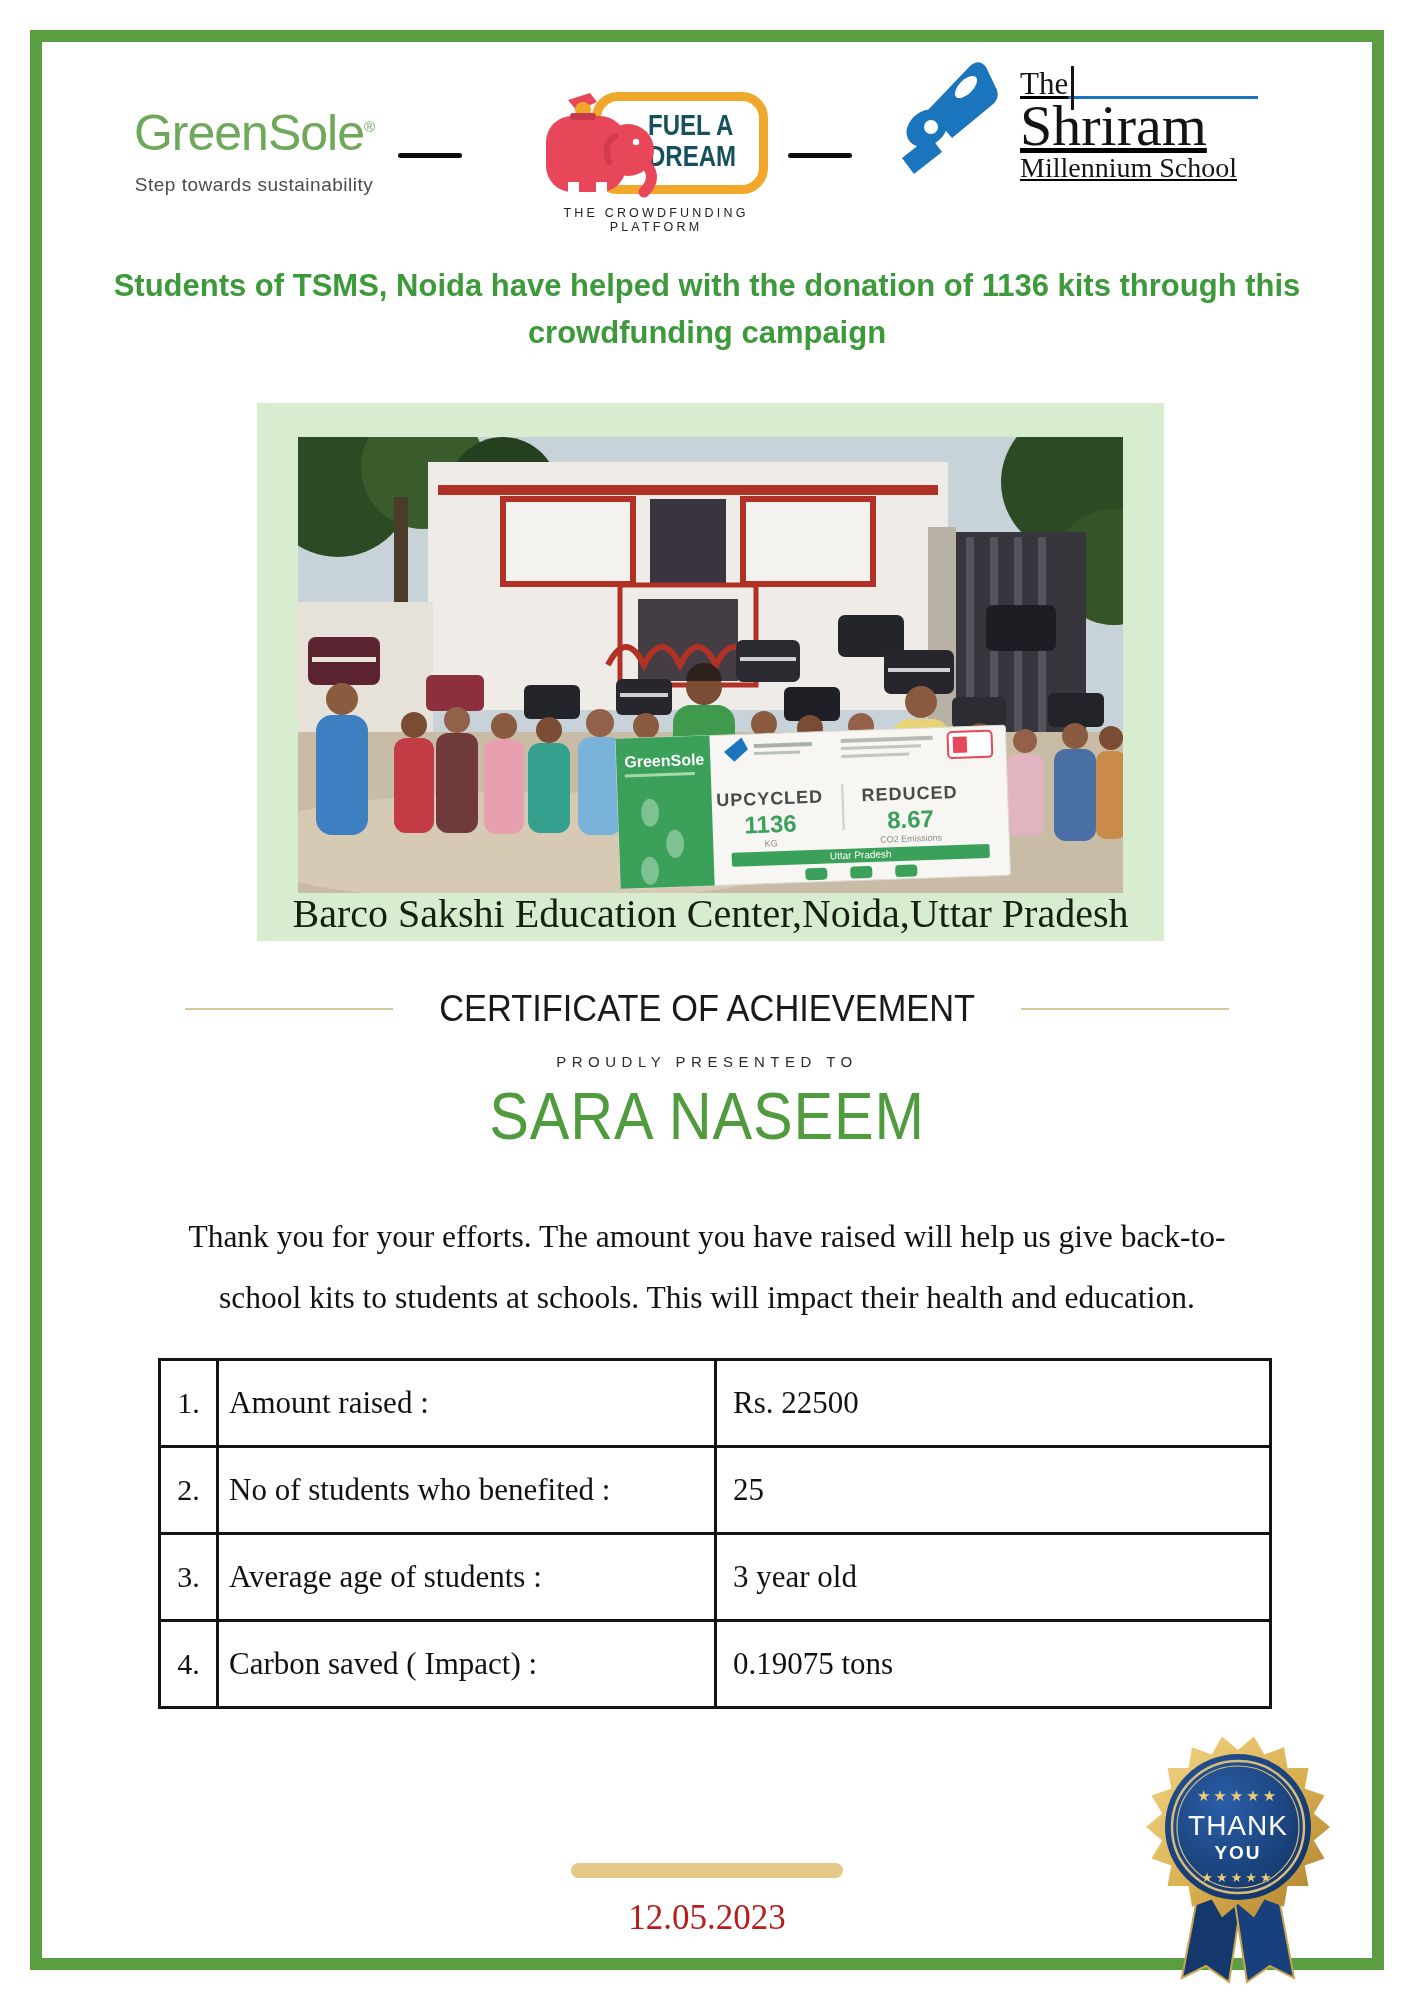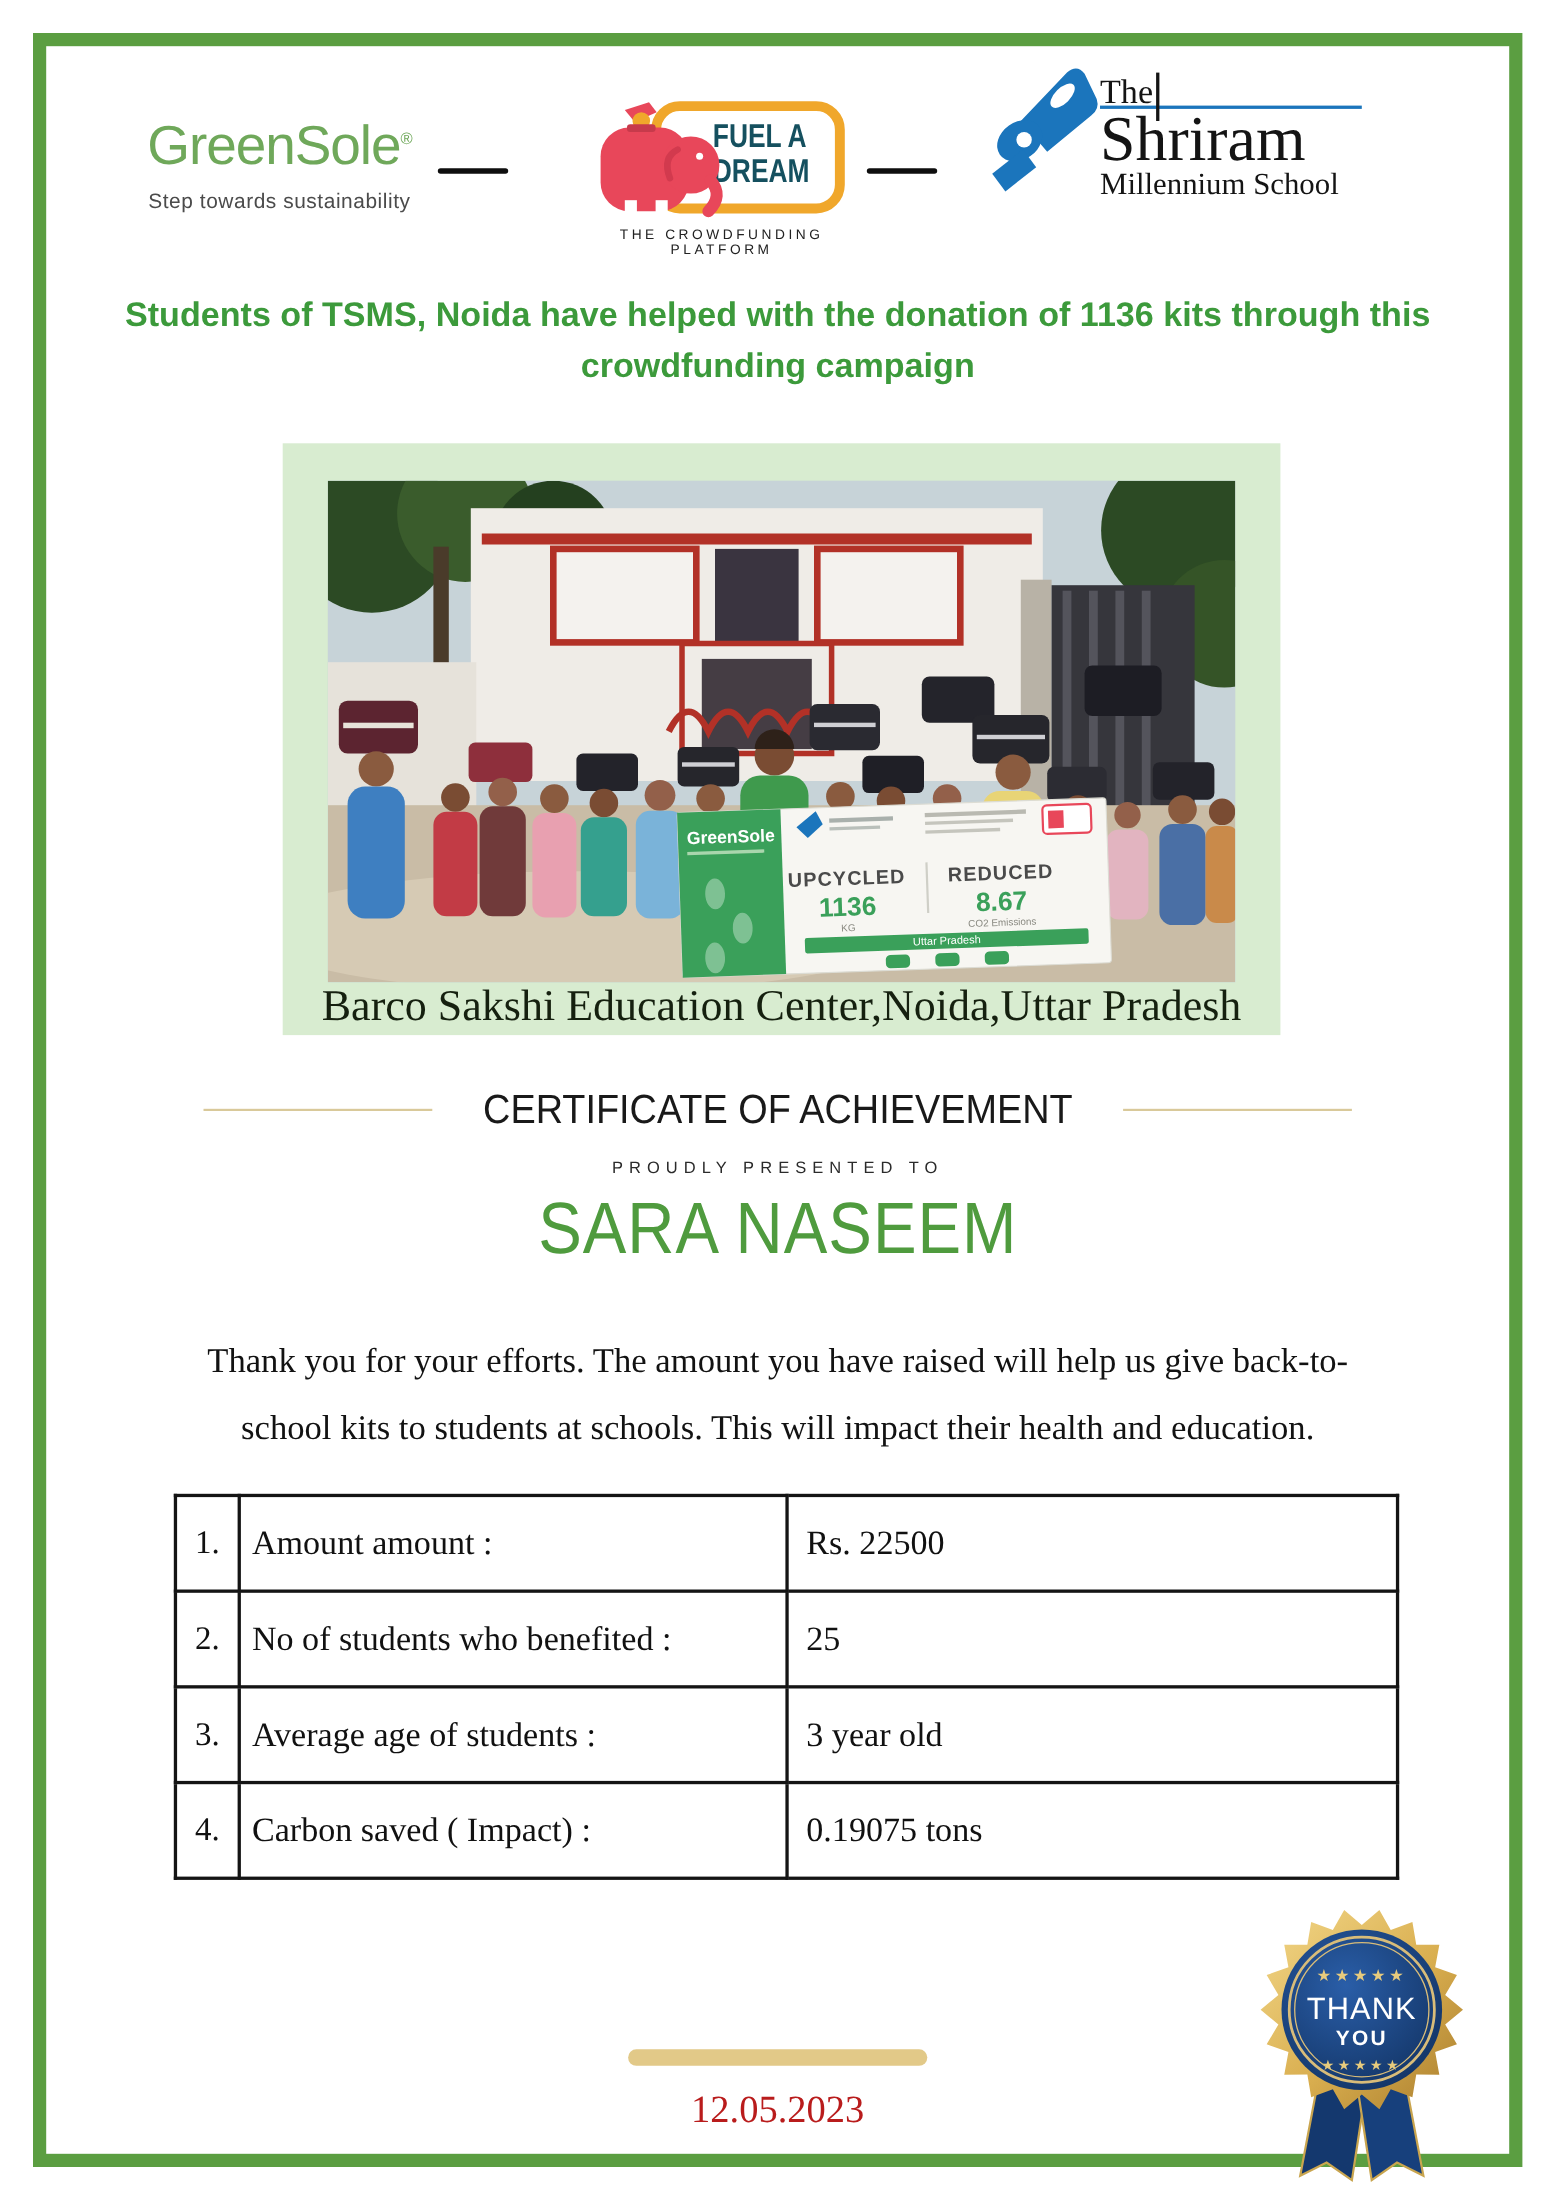--- a/index.html
+++ b/index.html
@@ -17,21 +17,21 @@
   .logo-sep { position:absolute; width:64px; height:5px; background:#0e0e0e; border-radius:3px; }
   .sep1 { left:398px; top:153px; } .sep2 { left:788px; top:153px; }
 
   .logo-fuel { position:absolute; left:540px; top:86px; width:232px; }
   .fuel-badge { position:relative; height:114px; }
   .fuel-frame { position:absolute; left:52px; top:6px; width:176px; height:102px; border:9px solid #f0a72b; border-radius:26px; background:#fff; }
   .fuel-text { position:absolute; left:108px; top:23px; color:#15505f; font-weight:800; font-size:30px; line-height:31px; transform:scaleX(.8); transform-origin:left; white-space:nowrap; }
   .fuel-eleph { position:absolute; left:0; top:0; }
   .fuel-tagline { margin-top:6px; font-size:12.5px; letter-spacing:3.2px; color:#222; text-align:center; }
 
-  .logo-shriram { position:absolute; left:900px; top:56px; display:flex; gap:0; }
+  .logo-shriram { position:absolute; left:900px; top:56px; display:flex; gap:20px;text-decoration:underline; }
   .shri-text { font-family:"Liberation Serif", serif; color:#141414; }
   .shri-the { font-size:31px; line-height:32px; display:flex; align-items:flex-end; }
   .shri-bar { display:inline-block; width:3px; height:44px; background:#141414; margin-left:3px; position:relative; top:10px; }
   .shri-line { width:238px; height:3px; background:#1b75bc; margin-top:-4px; }
   .shri-name { font-size:58px; line-height:54px; letter-spacing:0; }
   .shri-sub { font-size:28px; line-height:30px; }
 
   
   .headline { position:absolute; top:262px; left:0; width:100%; text-align:center;
               color:#3c9a3b; font-weight:bold; font-size:31px; line-height:47px; }
@@ -256,21 +256,21 @@
   <div class="recipient"><span>SARA NASEEM</span></div>
   <div class="message">
     <div>Thank you for your efforts. The amount you have raised will help us give back-to-</div>
     <div>school kits to students at schools. This will impact their health and education.</div>
   </div>
 
   <table class="impact-table">
     <tbody>
         <tr>
       <td class="num">1.</td>
-      <td class="label">Amount amount :</td>
+      <td class="label">Amount raised :</td>
       <td class="value">Rs. 22500</td>
     </tr>
     <tr>
       <td class="num">2.</td>
       <td class="label">No of students who benefited :</td>
       <td class="value">25</td>
     </tr>
     <tr>
       <td class="num">3.</td>
       <td class="label">Average age of students :</td>

